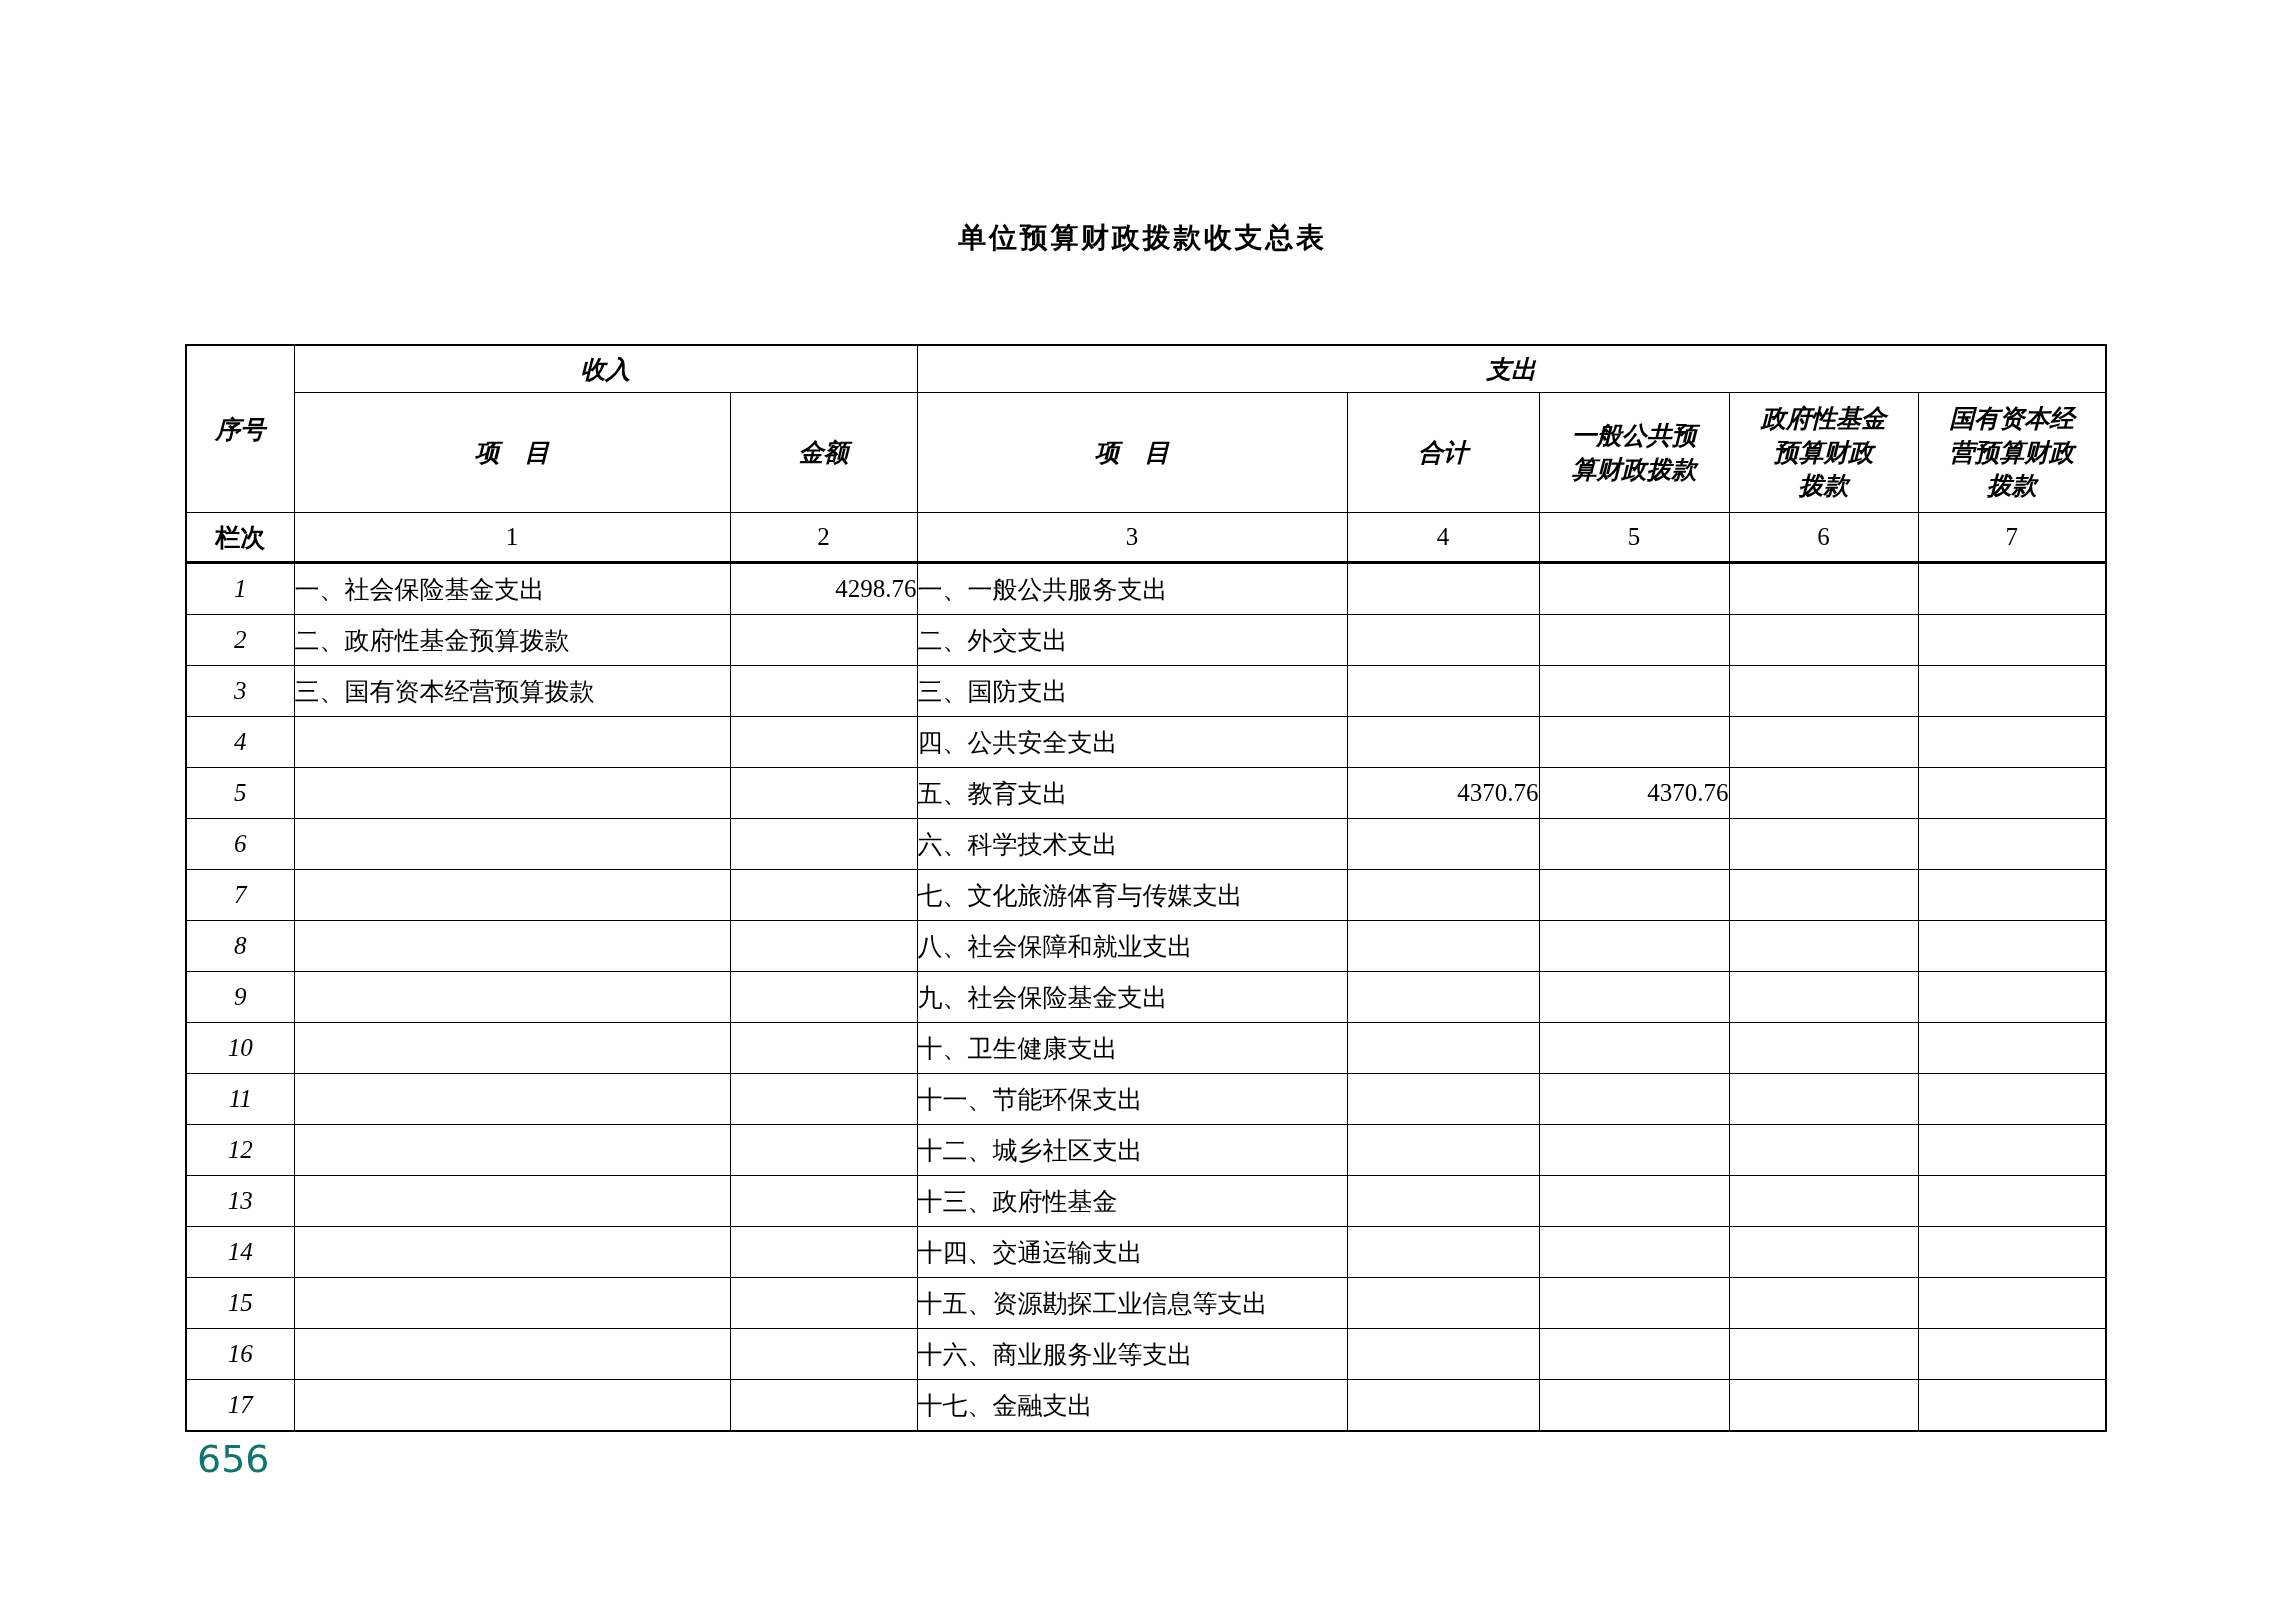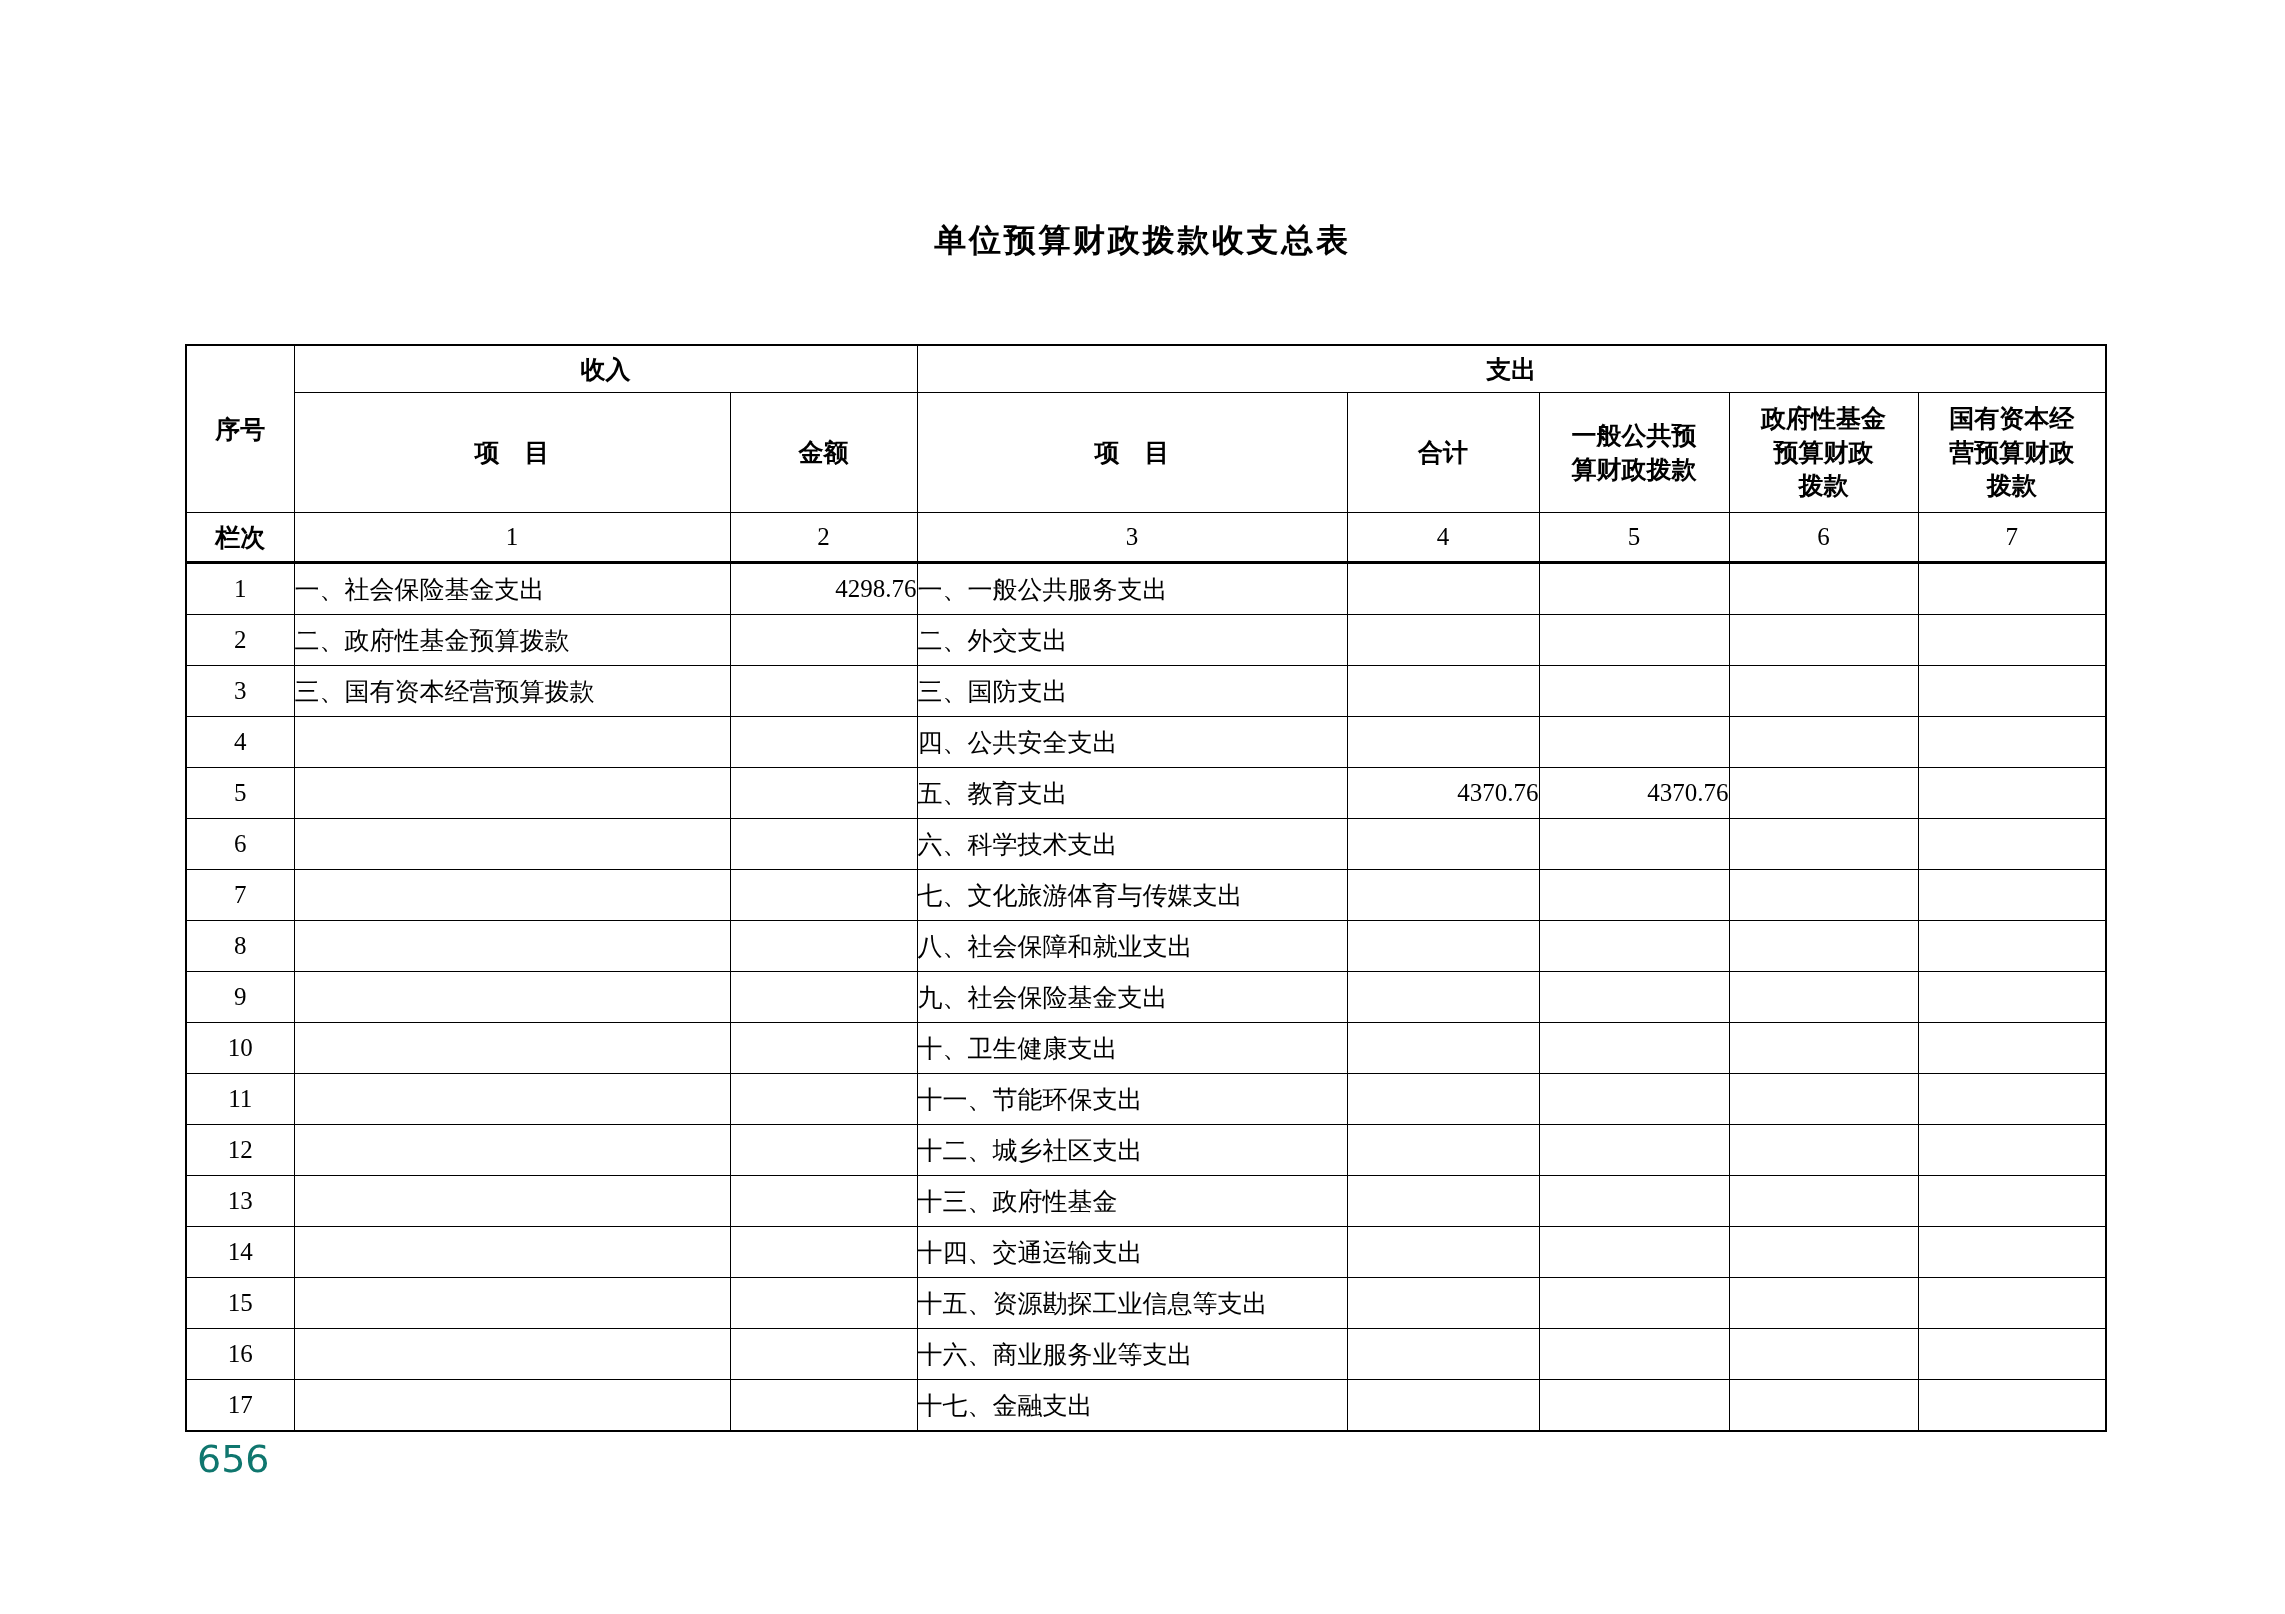--- a/index.html
+++ b/index.html
@@ -11,21 +11,21 @@
     color: #000000;
     font-family: "Liberation Serif", "DejaVu Serif", serif;
     overflow: hidden;
   }
   .doc-title {
     position: absolute;
     top: 219px;
     left: 0;
     width: 100%;
     text-align: center;
-    font-size: 32px;
+    font-size: 28px;
     font-weight: bold;
     letter-spacing: 2.7px;
     margin: 0;
   }
   .meta-row {
     position: absolute;
     top: 293px;
     left: 185px;
     width: 1920px;
     height: 38px;
@@ -56,21 +56,21 @@
   table.budget th, table.budget td {
     border-left-width: 1.8px;
     border-right-width: 1.8px;
   }
   tr.group-header th { height: 46px; font-weight: bold; }
   tr.sub-header th   { height: 119px; font-weight: bold; white-space: pre-line; line-height: 1.35; }
   tr.index-row td    { height: 48px; text-align: center; border-bottom: 3.6px solid #000; }
   tr.index-row td.index-label { font-weight: bold; }
   tbody.data-rows td { height: 50px; }
 
-  td.center, th.center { text-align: center; }
+  td.center, th.center { text-align: center; font-style: italic; }
   td.left  { text-align: left;  padding-left: 14.5px; }
   td.right { text-align: right; padding-right: 11px; }
 
   .page-number {
     position: absolute;
     left: 197px;
     top: 1437px;
     font-family: "DejaVu Sans", "Liberation Sans", sans-serif;
     font-size: 38px;
     color: #0f766e;

